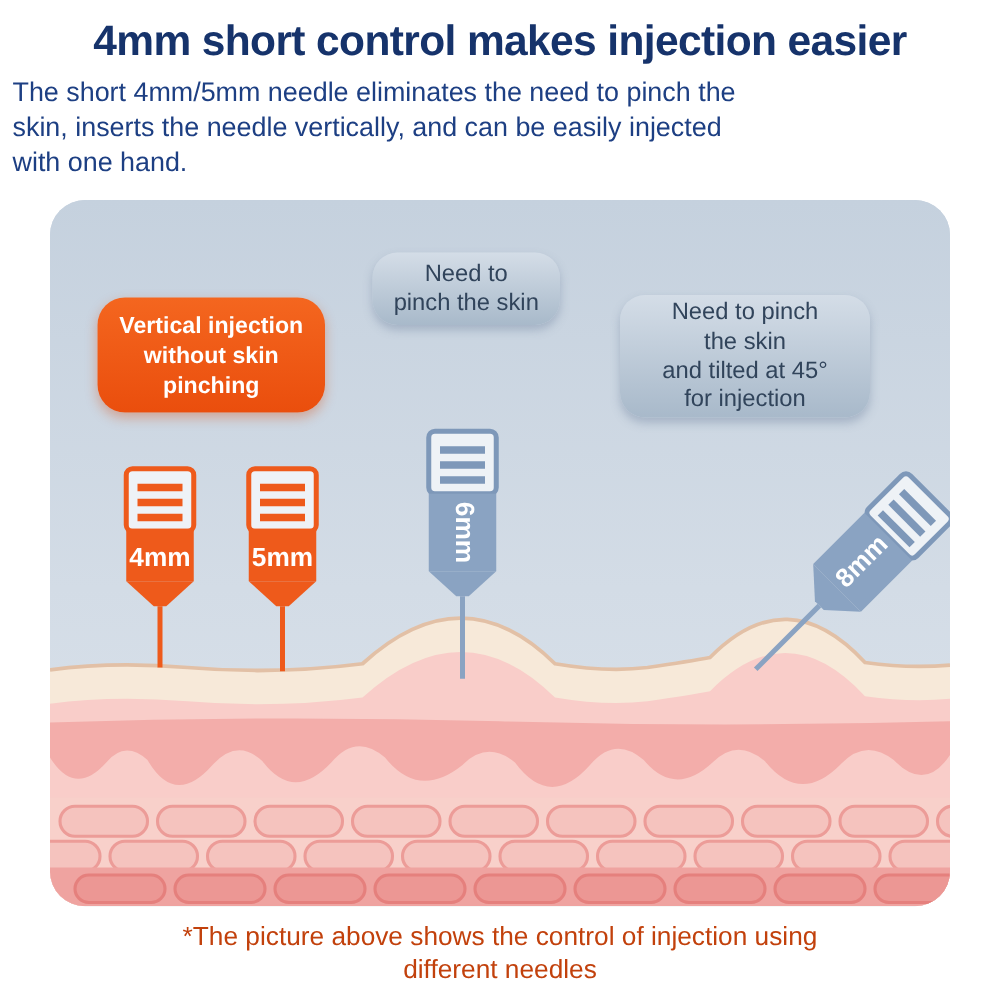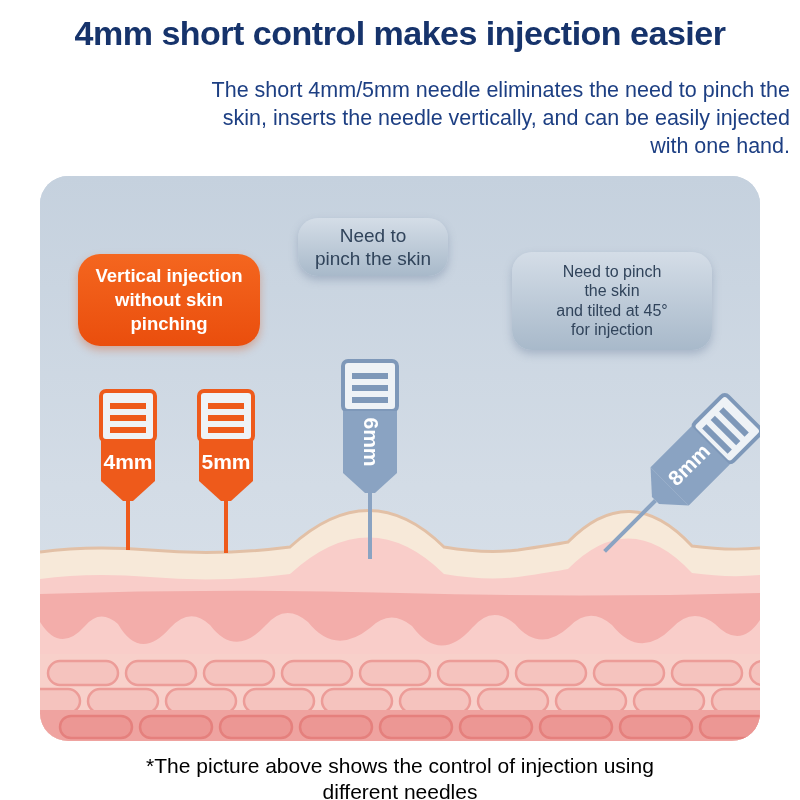--- a/index.html
+++ b/index.html
@@ -7,21 +7,21 @@
     width:800px;height:800px;background:#ffffff;
     font-family:"Liberation Sans",sans-serif;
     overflow:hidden;position:relative;
   }
   .page-title{
     margin:14px 0 0 0;text-align:center;
     font-size:34px;font-weight:800;letter-spacing:-0.5px;
     color:#16336b;
   }
   .subtitle{
-    margin:24px auto 0;text-align:right;width:780px;
+    margin:8px auto 0;text-align:left;width:780px;
     font-size:21.5px;line-height:1.3;font-weight:500;
     color:#1d3f83;white-space:pre-line;
   }
   .panel{
     position:relative;width:720px;height:565px;
     margin:15px auto 0;border-radius:28px;overflow:hidden;
     background:linear-gradient(180deg,#c5d1de 0%,#d2dbe6 45%,#dae2ea 100%);
   }
   .panel svg{position:absolute;left:0;top:0;}
   svg text{
@@ -41,25 +41,25 @@
   }
   .badge-blue{
     background:linear-gradient(180deg,#d4dde7 0%,#a8b9ca 100%);
     color:#31445b;font-weight:500;line-height:1.22;
     box-shadow:0 4px 8px rgba(95,115,145,0.35);
   }
   .badge-pinch{
     left:258px;top:42px;width:150px;height:58px;font-size:19px;
   }
   .badge-pinch45{
-    left:472px;top:76px;width:200px;height:98px;font-size:16px;
+    left:456px;top:76px;width:200px;height:98px;font-size:19px;
   }
   .caption{
     margin:12px auto 0;text-align:center;width:780px;
-    font-size:21px;font-weight:500;color:#000000;
+    font-size:21px;font-weight:500;color:#c2410c;
     white-space:pre-line;line-height:1.25;
   }
 </style>
 </head>
 <body>
 
 <h1 class="page-title">4mm short control makes injection easier</h1>
 
 <p class="subtitle">The short 4mm/5mm needle eliminates the need to pinch the
 skin, inserts the needle vertically, and can be easily injected

